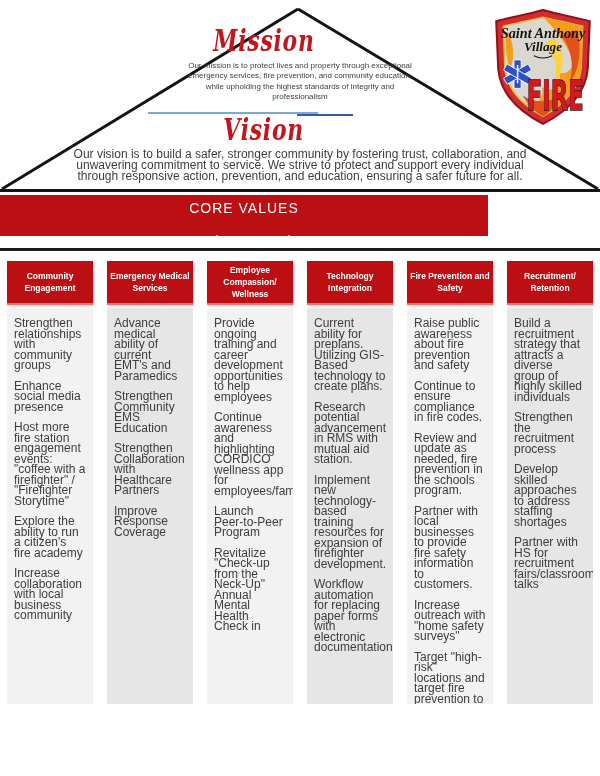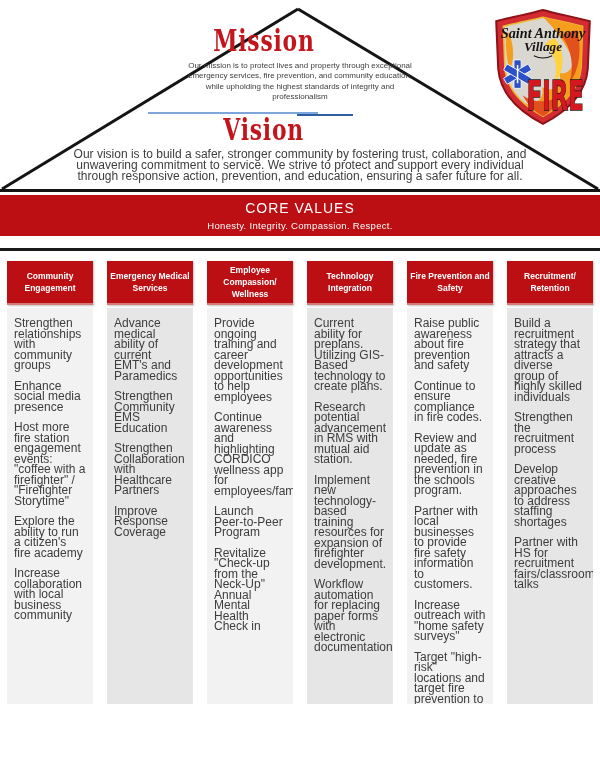--- a/index.html
+++ b/index.html
@@ -4,45 +4,45 @@
 <style>
   html,body { margin:0; padding:0; background:#ffffff; }
   .page {
     position:relative; width:600px; height:776px; background:#fff;
     font-family:"Liberation Sans", sans-serif; overflow:hidden;
   }
   .triangle-svg { position:absolute; top:0; left:0; }
 
   .logo { position:absolute; top:8px; left:492px; width:102px; height:118px; }
 
-  .big-title { position:absolute; left:0; width:528px; text-align:center; }
+  .big-title { position:absolute; left:0; width:528px; text-align:center;font-style:italic; }
   .big-title .title-text {
     display:inline-block;
     font-family:"DejaVu Serif", serif; font-weight:bold;
     font-size:28px; line-height:28px; letter-spacing:1px;
     color:var(--title-red,#c3161c);
     transform:scale(0.78,1.06); transform-origin:center;
   }
   .mission-title { top:27px; }
   .vision-title  { top:116px;text-align:center; }
 
   .para { position:absolute; text-align:center; color:#3d3d3d; }
   .mission-text { top:61px; left:180px; width:240px; font-size:8px; line-height:10.4px; }
   .vision-text  { top:149px; left:68px; width:464px; font-size:12px; line-height:10.8px; }
 
   .blue-line { position:absolute; height:2px; }
   .blue-line-1 { top:112px; left:148px; width:170px; background:#7da7d9; }
   .blue-line-2 { top:113.5px; left:297px; width:56px; background:#2e5fa3; }
 
   .core-bar {
-    position:absolute; top:195px; left:0; width:600px; height:41px;
+    position:absolute; top:195px; left:0; width:488px; height:41px;
     background:var(--accent,#bb0f13); color:#fff; text-align:center;
   }
   .core-title { font-size:14px; letter-spacing:1px; padding-top:5px; }
-  .core-sub   { font-size:9.5px; margin-top:4px; letter-spacing:0.3px; }
+  .core-sub   { font-size:9.5px; margin-top:18px; letter-spacing:0.3px;font-family:Liberation Mono, monospace; }
 
   .rule { position:absolute; top:248px; left:0; width:600px; height:2.5px; background:#1b1b1b; }
 
   .pillars {
     position:absolute; top:261px; left:7px; width:586px;
     display:flex; gap:14px;
   }
   .pillar { flex:1; min-width:0; display:flex; flex-direction:column; }
   .pillar-header {
     background:var(--accent,#bb0f13); color:#fff; height:44px;
@@ -171,19 +171,19 @@
           <div class="pillar-item">Target "high-risk" locations and target fire prevention to minimize fire hazards.</div>
           <div class="pillar-item">Utilize technology and data for fire prevention.</div>
         </div>
     </div>
 
     <div class="pillar">
       <div class="pillar-header">Recruitment/ Retention</div>
       <div class="pillar-body dark">
           <div class="pillar-item">Build a recruitment strategy that attracts a diverse group of highly skilled individuals</div>
           <div class="pillar-item">Strengthen the recruitment process</div>
-          <div class="pillar-item">Develop creative approaches to address staffing shortages</div>
+          <div class="pillar-item">Develop skilled approaches to address staffing shortages</div>
           <div class="pillar-item">Partner with HS for recruitment fairs/classroom talks</div>
         </div>
     </div>
   </div>
 
 </div>
 
 </body></html>

